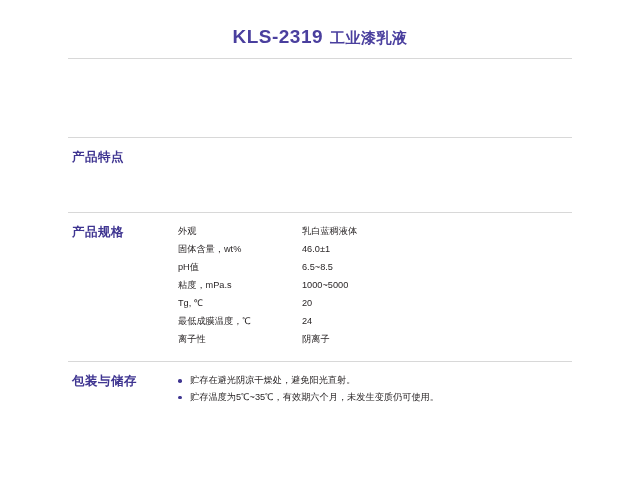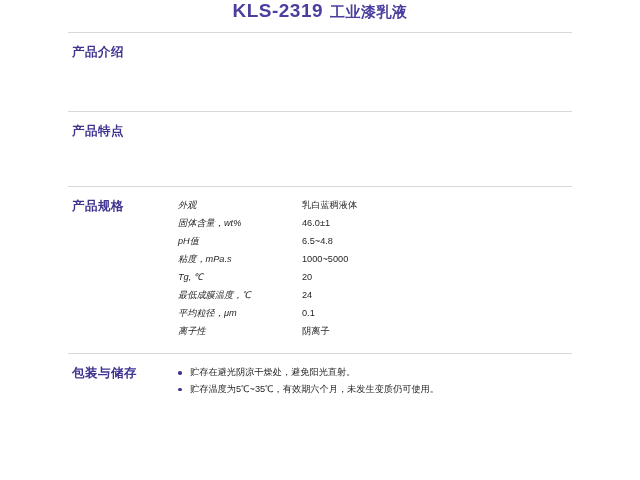--- a/index.html
+++ b/index.html
@@ -16,20 +16,21 @@
   }
   .page {
     position: relative;
     width: 640px;
     height: 480px;
     box-sizing: border-box;
     padding: 0 60px;
   }
   .title-row {
     text-align: center;
+    padding-top: 26px;
     padding-bottom: 10px;
     white-space: nowrap;
   }
   .title-code {
     font-size: 19px;
     font-weight: bold;
     color: #4a3f9e;
     letter-spacing: 0.5px;
   }
   .title-name {
@@ -98,21 +99,20 @@
     line-height: 15.5px;
   }
   table.spec td {
     padding: 0 0 2.5px 0;
     vertical-align: top;
     white-space: nowrap;
   }
   table.spec td.k {
     width: 118px;
     padding-right: 6px;
-    font-style: italic;
   }
   table.spec td.v {
     width: 150px;
   }
 
   .sec-intro  { min-height: 56px; }
   .sec-feat   { min-height: 52px; }
   .sec-spec   { min-height: 118px; }
   .sec-pack   { min-height: 48px; }
 </style>
@@ -120,21 +120,20 @@
 <body>
 
 <div class="page">
 
   <div class="title-row">
     <span class="title-code">KLS-2319</span><span class="title-name">工业漆乳液</span>
   </div>
 
   <div class="divider"></div>
   <div class="section sec-intro">
-    <div class="sec-label">产品介绍</div>
   </div>
 
   <div class="divider"></div>
   <div class="section sec-feat">
     <div class="sec-label">产品特点</div>
   </div>
 
   <div class="divider"></div>
   <div class="section sec-spec">
     <div class="sec-label">产品规格</div>
@@ -144,37 +143,33 @@
           <tr>
             <td class="k">外观</td>
             <td class="v">乳白蓝稠液体</td>
           </tr>
           <tr>
             <td class="k">固体含量，wt%</td>
             <td class="v">46.0±1</td>
           </tr>
           <tr>
             <td class="k">pH值</td>
-            <td class="v">6.5~4.8</td>
+            <td class="v">6.5~8.5</td>
           </tr>
           <tr>
             <td class="k">粘度，mPa.s</td>
             <td class="v">1000~5000</td>
           </tr>
           <tr>
             <td class="k">Tg, ℃</td>
             <td class="v">20</td>
           </tr>
           <tr>
             <td class="k">最低成膜温度，℃</td>
             <td class="v">24</td>
-          </tr>
-          <tr>
-            <td class="k">平均粒径，μm</td>
-            <td class="v">0.1</td>
           </tr>
           <tr>
             <td class="k">离子性</td>
             <td class="v">阴离子</td>
           </tr>
         </tbody>
       </table>
     </div>
   </div>
 

